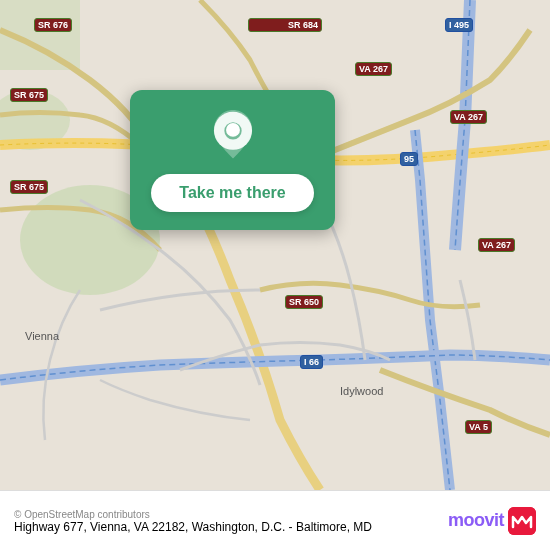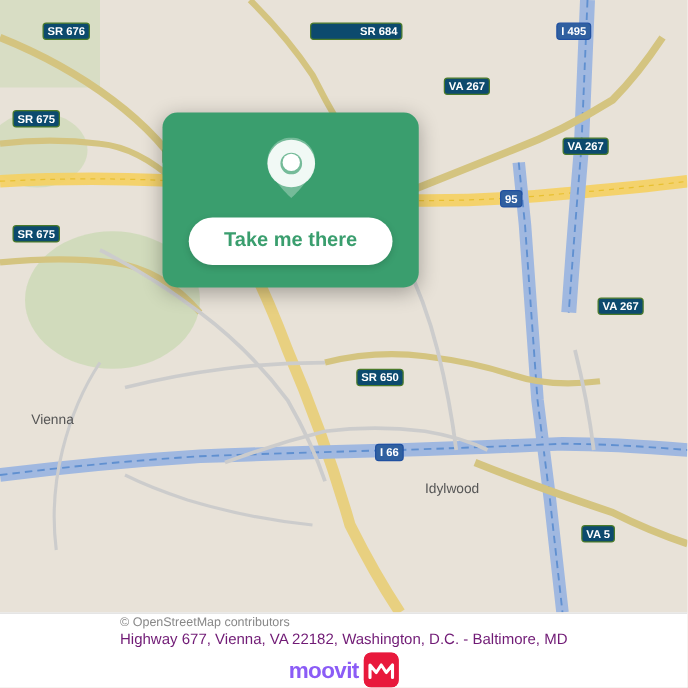--- a/index.html
+++ b/index.html
@@ -68,32 +68,31 @@
       height: 60px;
       background: white;
       display: flex;
       align-items: center;
       justify-content: flex-start;
       padding: 0 14px;
       border-top: 1px solid #ddd;
       position: absolute;
       bottom: 0;
       left: 0;
-      flex-direction: column;
     }
 
     #info-left {
       display: flex;
       flex-direction: column;
       flex: 1;
     }
 
     #address-line {
       font-size: 12px;
-      color: #701a75;
+      color: #000000;
       font-weight: 500;
     }
 
     #copyright-line {
       font-size: 10px;
       color: #888;
       margin-top: 2px;
     }
 
     #moovit-logo {
@@ -130,21 +129,21 @@
       border: 1px solid #ccc;
       border-radius: 3px;
       font-size: 9px;
       font-weight: bold;
       color: #333;
       padding: 1px 3px;
       white-space: nowrap;
     }
 
     .road-label.green {
-      background: #0c4a6e;
+      background: #7f1d1d;
       color: white;
       border-color: #4a7a2a;
     }
 
     .road-label.blue {
       background: #3060a0;
       color: white;
       border-color: #2050a0;
     }
 

